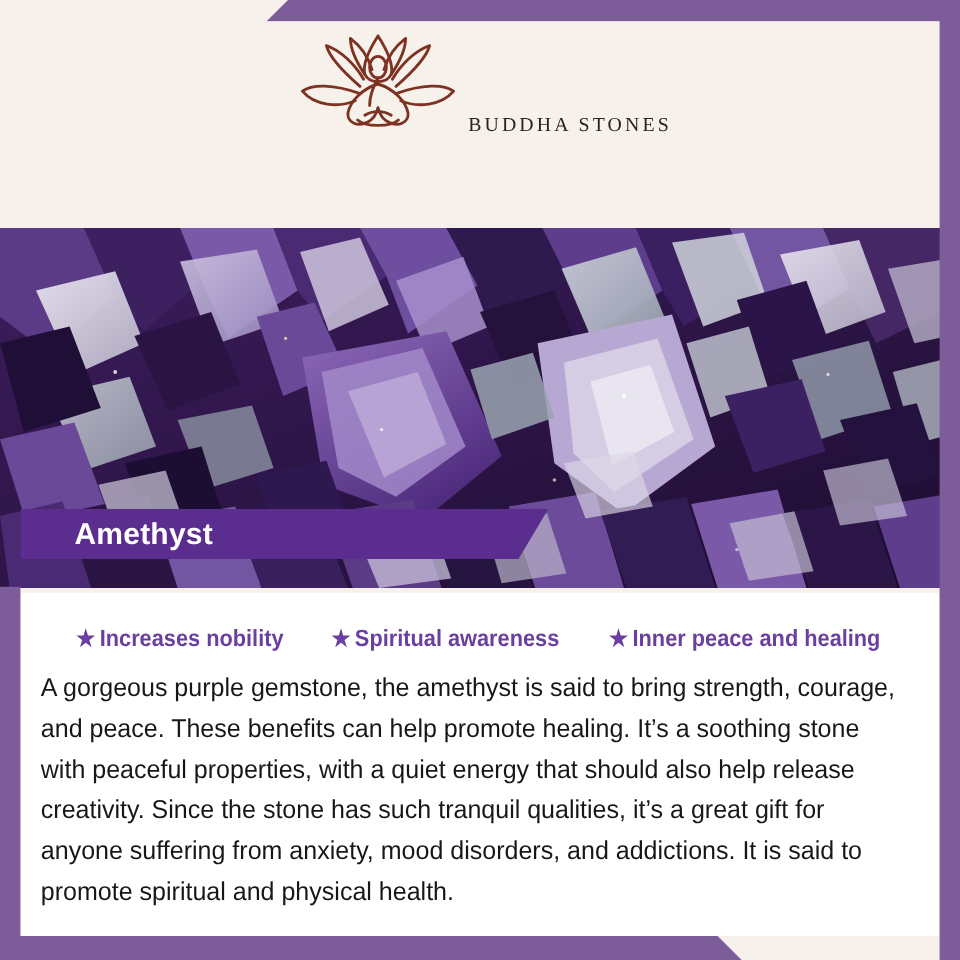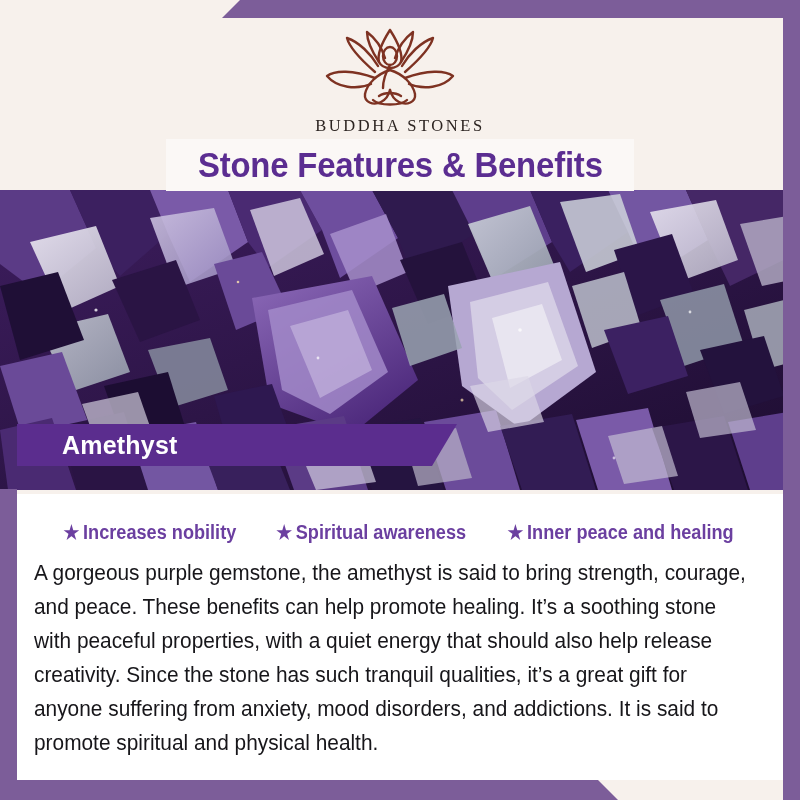--- a/index.html
+++ b/index.html
@@ -52,21 +52,21 @@
   }
 
   
   .header{
     position:absolute;left:0;top:18px;width:800px;height:172px;
     background:#f7f1ec;z-index:3;
     display:flex;flex-direction:column;align-items:center;
   }
   .logo-wrap{
     margin-top:8px;
-    display:flex;flex-direction:column;align-items:flex-start;
+    display:flex;flex-direction:row;align-items:flex-end;
   }
   .logo-mark{width:150px;height:88px;display:block;}
   .logo-word{
     margin-top:2px;
     font-family:"Liberation Serif", serif;
     font-size:16.5px;
     letter-spacing:2.6px;
     color:#2b2320;
     font-weight:400;
   }
@@ -289,23 +289,20 @@
           <path d="M75 44 C 88 48, 98 58, 100 68 C 101 76, 92 80, 84 76 C 78 73, 76 68, 75 64"></path>
 
           <path d="M58 74 C 64 80, 86 80, 92 74"></path>
           <path d="M64 70 C 70 66, 80 66, 86 70"></path>
         </g>
       </svg>
       <div class="logo-word">BUDDHA STONES</div>
     </div>
   </div>
 
-  <div class="title-band">
-    <div class="title-text">Stone Features &amp; Benefits</div>
-  </div>
 
   <div class="ribbon">
     <span class="ribbon-text">Amethyst</span>
   </div>
 
   <div class="benefits">
     <div class="benefit">
       <span class="star">★</span>
       <span>Increases nobility</span>
     </div>

